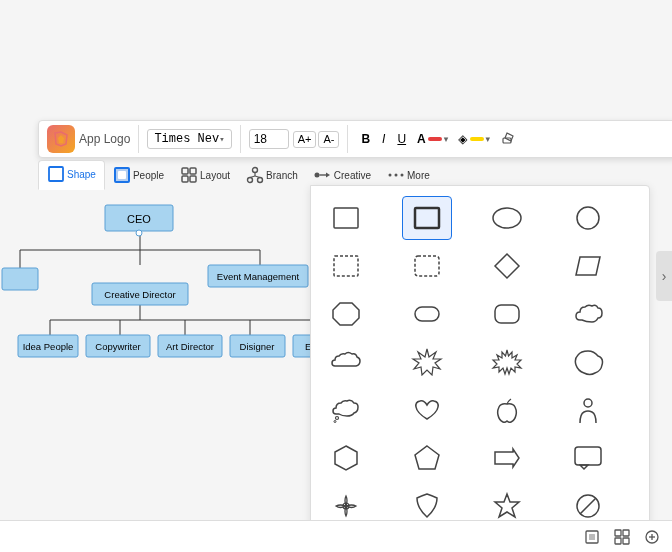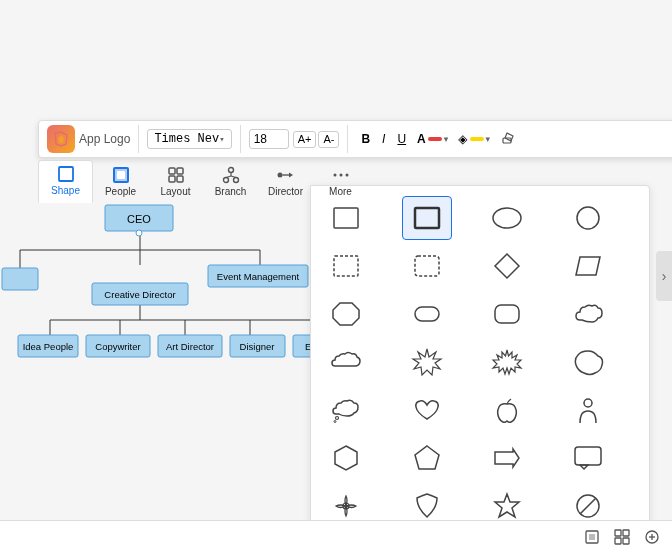--- a/index.html
+++ b/index.html
@@ -141,21 +141,21 @@
       left: 38px;
       width: 640px;
       display: flex;
       align-items: flex-end;
       gap: 0;
       z-index: 10;
     }
 
     .tab-item {
       display: flex;
-      flex-direction: column;
+      flex-direction: row;
       align-items: center;
       justify-content: center;
       padding: 4px 8px 6px;
       cursor: pointer;
       border-radius: 4px 4px 0 0;
       min-width: 55px;
       gap: 2px;
     }
 
     .tab-item.active {
@@ -411,21 +411,21 @@
     <span class="tab-label">Branch</span>
   </div>
   <div class="tab-item">
     <div class="tab-icon">
       <svg width="18" height="18" viewBox="0 0 18 18">
         <circle cx="3" cy="9" r="2.5" fill="#555"></circle>
         <line x1="5.5" y1="9" x2="12.5" y2="9" stroke="#555" stroke-width="1.4"></line>
         <polygon points="12,6.5 16,9 12,11.5" fill="#555"></polygon>
       </svg>
     </div>
-    <span class="tab-label">Director</span>
+    <span class="tab-label">Creative</span>
   </div>
   <div class="tab-item">
     <div class="tab-icon">
       <svg width="18" height="18" viewBox="0 0 18 18">
         <circle cx="3" cy="9" r="1.5" fill="#555"></circle>
         <circle cx="9" cy="9" r="1.5" fill="#555"></circle>
         <circle cx="15" cy="9" r="1.5" fill="#555"></circle>
       </svg>
     </div>
     <span class="tab-label">More</span>

